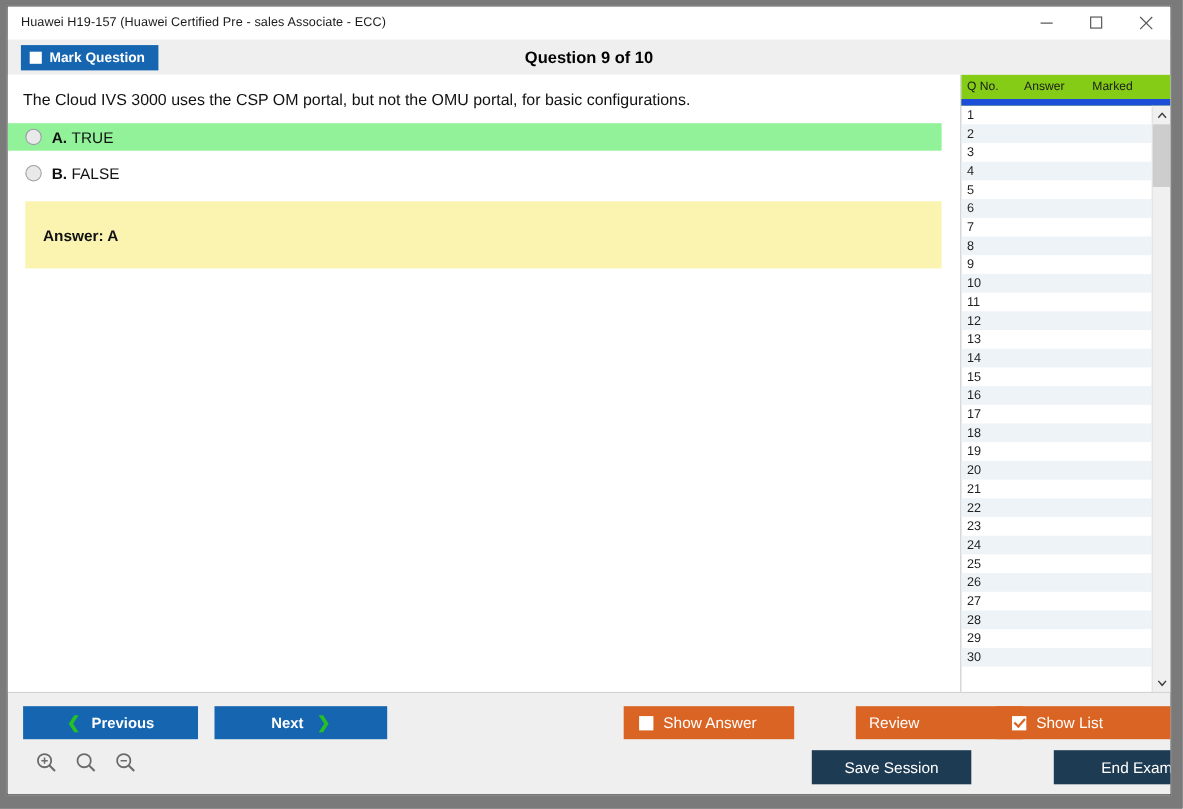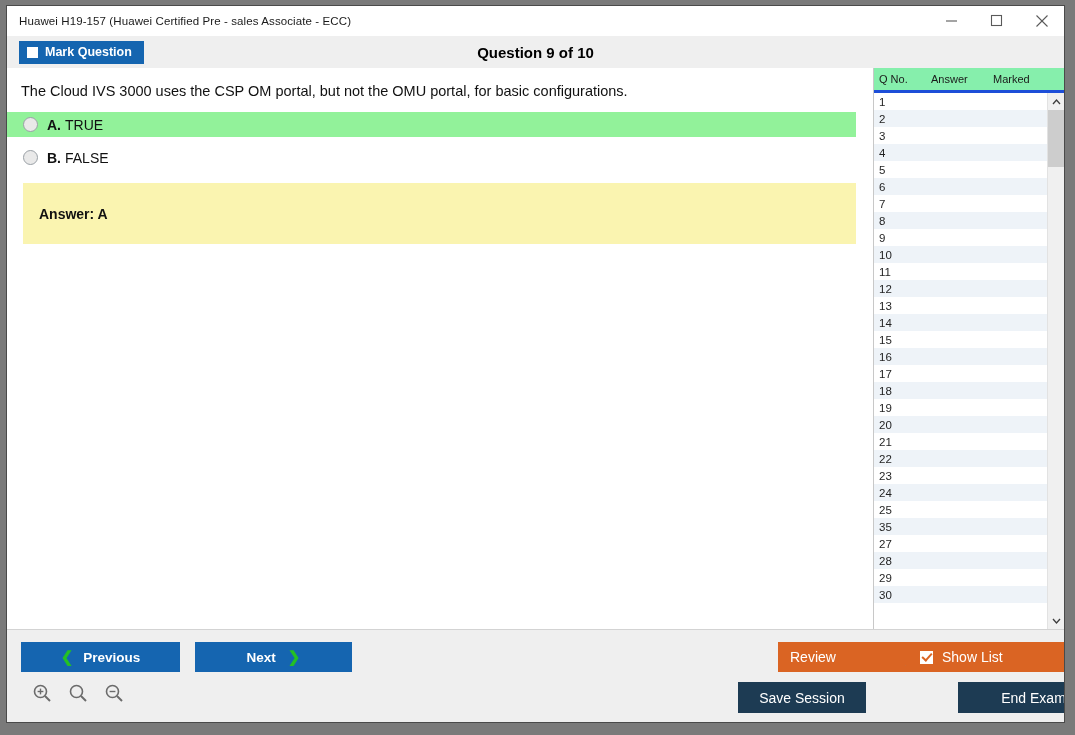--- a/index.html
+++ b/index.html
@@ -171,22 +171,22 @@
     border-left: 1px solid #c8c8c8;
     position: relative;
   }
   .list-head {
     height: 22px;
     min-height: 22px;
     display: flex;
     align-items: center;
     font-size: 11px;
     color: #1a1a1a;
-    border-bottom: 3px solid #1d4ed8;
-    background: #86efac;
+    border-bottom: 6px solid #1d4ed8;
+    background: #84cc16;
     padding-right: 17px;
   }
   .col-qno { width: 52px; padding-left: 5px; }
   .col-ans { width: 62px; }
   .col-mark { flex: 1; }
   .list-body-wrap {
     flex: 1;
     display: flex;
     min-height: 0;
     overflow: hidden;
@@ -470,21 +470,21 @@
                 <div class="c1">24</div>
                 <div class="c2"></div>
                 <div class="c3"></div>
               </div>
               <div class="lrow">
                 <div class="c1">25</div>
                 <div class="c2"></div>
                 <div class="c3"></div>
               </div>
               <div class="lrow alt">
-                <div class="c1">35</div>
+                <div class="c1">26</div>
                 <div class="c2"></div>
                 <div class="c3"></div>
               </div>
               <div class="lrow">
                 <div class="c1">27</div>
                 <div class="c2"></div>
                 <div class="c3"></div>
               </div>
               <div class="lrow alt">
                 <div class="c1">28</div>
@@ -524,36 +524,40 @@
       <button class="btn btn-blue" style="left:14px; top:12px; width:159px; height:30px;">
         <span class="chev" style="margin-right:10px;">❮</span>
         <span>Previous</span>
       </button>
 
       <button class="btn btn-blue" style="left:188px; top:12px; width:157px; height:30px;">
         <span>Next</span>
         <span class="chev" style="margin-left:12px;">❯</span>
       </button>
 
+      <button class="btn btn-orange" style="left:560px; top:12px; width:155px; height:30px; justify-content:flex-start; padding-left:14px;">
+        <span class="cb-sq"></span>
+        <span style="margin-left:9px;">Show Answer</span>
+      </button>
 
       <button class="btn btn-orange" style="left:771px; top:12px; width:152px; height:30px; justify-content:flex-start; padding-left:12px;">
         <span>Review</span>
         <span style="position:absolute; right:14px; top:11px;">
           <svg width="11" height="7" viewBox="0 0 11 7">
               <polygon points="5.5,0.5 10.5,6.5 0.5,6.5" fill="#8a8a8a"></polygon>
             </svg>
         </span>
       </button>
 
       <button class="btn btn-orange" style="left:899px; top:12px; width:168px; height:30px; justify-content:flex-start; padding-left:14px;">
         <span class="cb-sq checked"></span>
         <span style="margin-left:9px;">Show List</span>
       </button>
 
-      <button class="btn btn-navy" style="left:731px; top:52px; width:128px; height:31px;">
+      <button class="btn btn-navy" style="left:731px; top:52px; width:145px; height:31px;">
         <span>Save Session</span>
       </button>
 
       <button class="btn btn-navy" style="left:951px; top:52px; width:151px; height:31px;">
         <span>End Exam</span>
       </button>
 
       <div class="zoom-icons">
         <div class="zicon">
           <svg width="20" height="20" viewBox="0 0 20 20">

